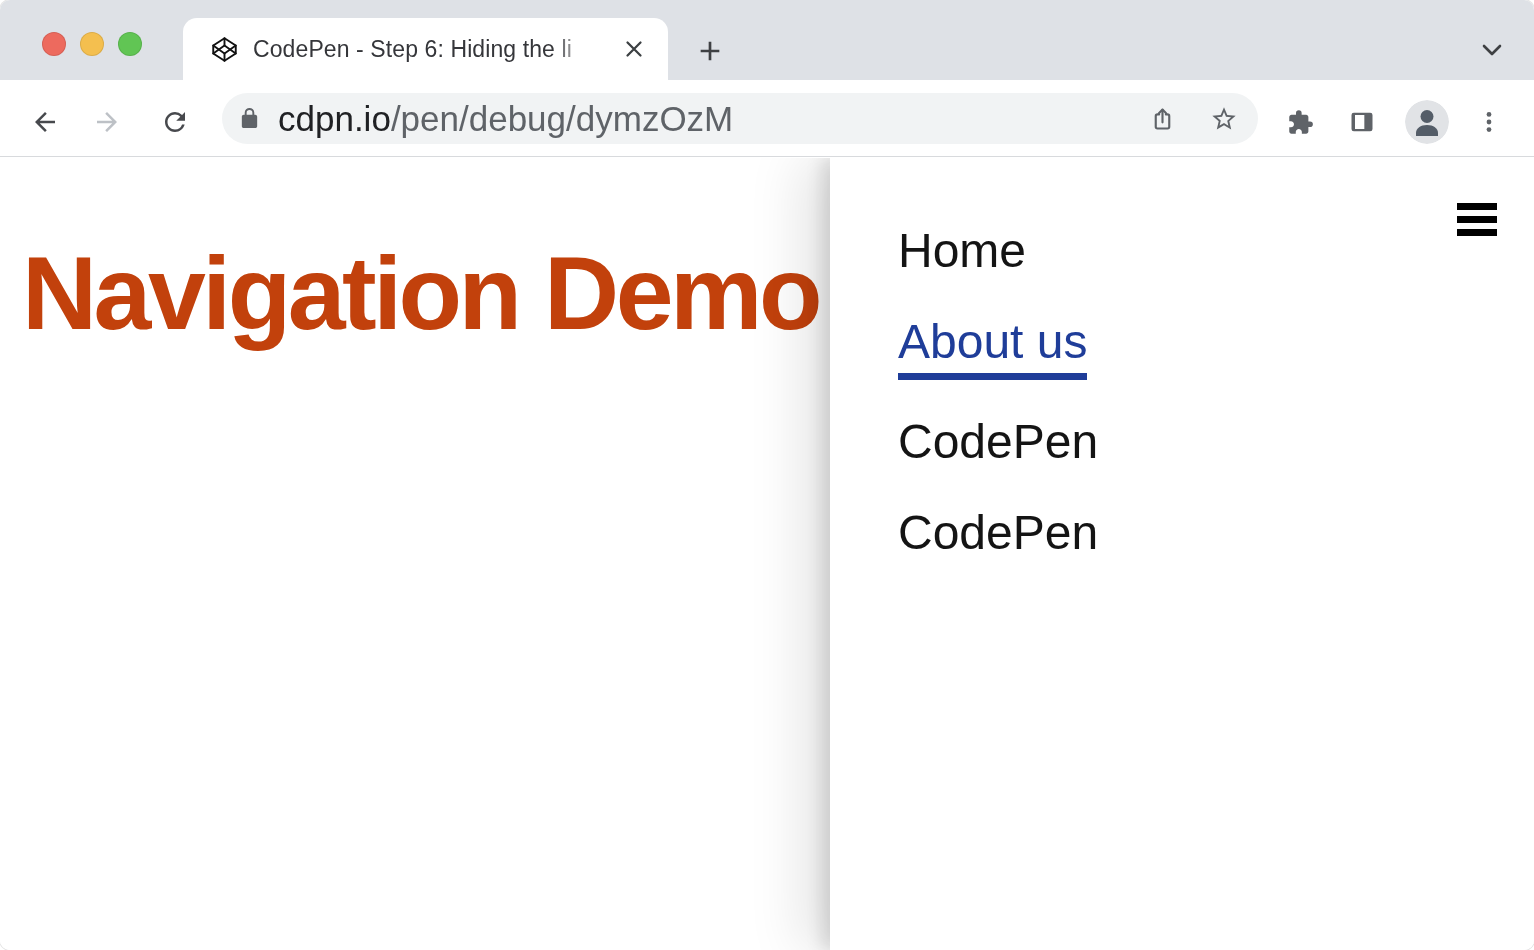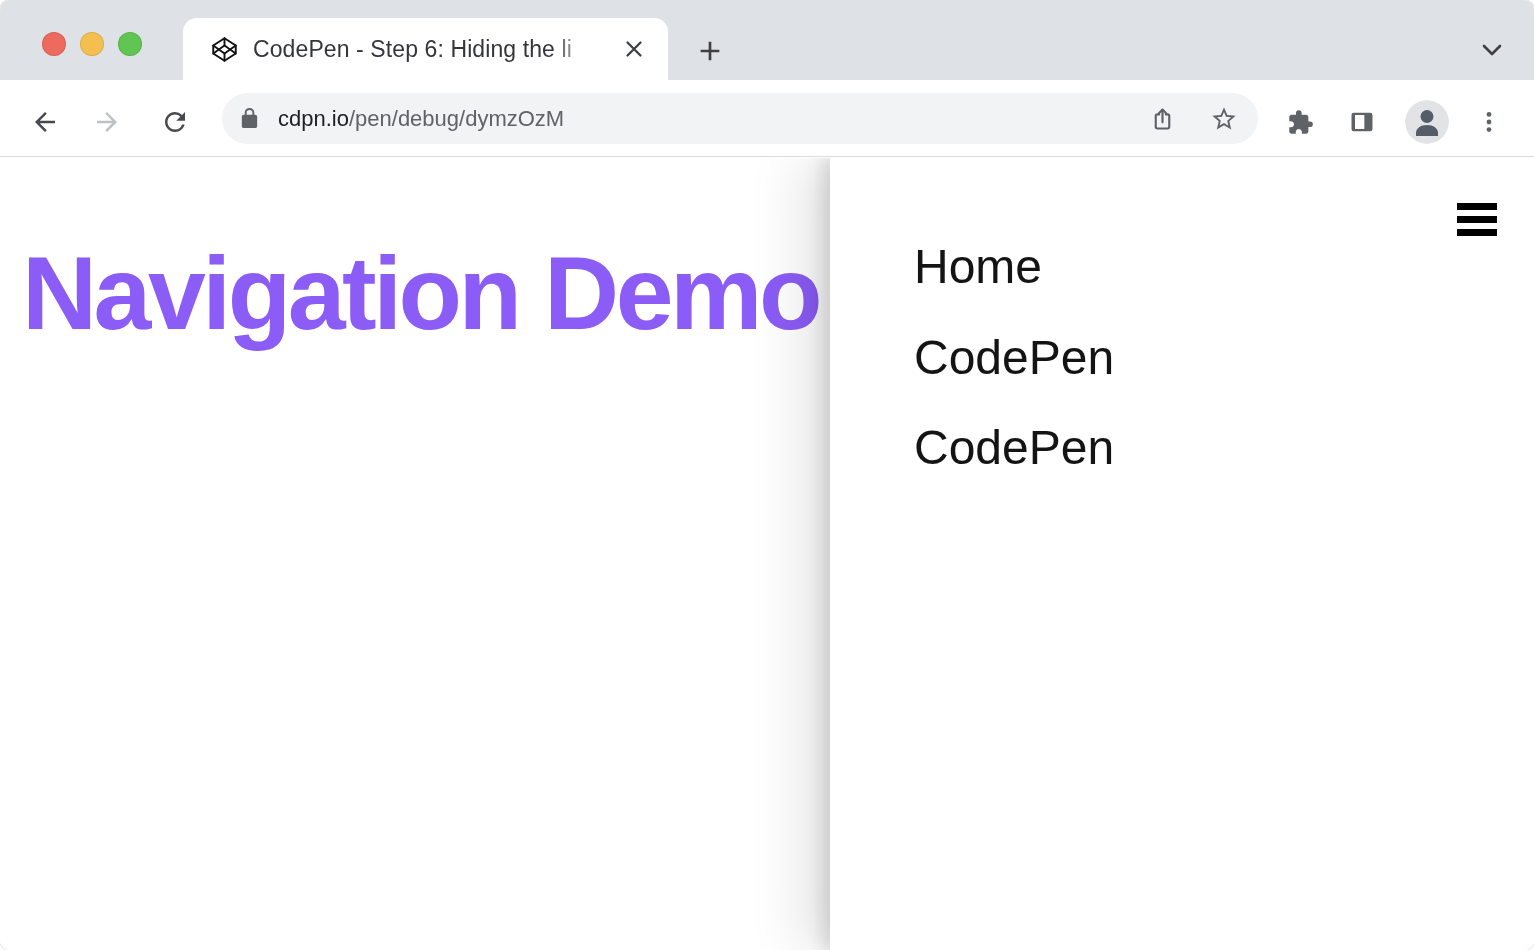--- a/index.html
+++ b/index.html
@@ -68,21 +68,21 @@
   }
   .btn-back { left: 23px; color: #47494D; }
   .btn-forward { left: 85px; color: #BDC1C6; }
   .btn-reload { left: 153px; color: #47494D; }
   .omnibox {
     position: absolute; left: 222px; top: 13px; width: 1036px; height: 51px;
     background: var(--omnibox-bg, #F1F3F4); border-radius: 26px;
     display: flex; align-items: center; padding-left: 16px; cursor: text;
   }
   .lock { flex: 0 0 auto; color: var(--toolbar-icon, #5F6368); margin-right: 17px; }
-  .url { font-size: 22px; white-space: nowrap; }
+  .url { font-size: 35px; white-space: nowrap; }
   .url-domain { color: var(--url-domain, #202124); }
   .url-path { color: var(--url-path, #5F6368); }
   .pill-btn {
     position: absolute; top: 4px; width: 44px; height: 44px;
     border: none; background: transparent; padding: 0; cursor: pointer;
     display: flex; align-items: center; justify-content: center;
     color: var(--toolbar-icon, #5F6368);
   }
   .btn-share { right: 74px; }
   .btn-star { right: 12px; }
@@ -96,35 +96,35 @@
   .btn-sidepanel { left: 1340px; }
   .btn-avatar { left: 1405px; border-radius: 50%; overflow: hidden; }
   .btn-menu { left: 1467px; }
 
   
   .page { position: absolute; top: 158px; left: 0; right: 0; bottom: 0; overflow: hidden; background: #fff; }
   .main { position: absolute; inset: 0; background: #fff; }
   .main h1 {
     margin: 83px 0 12px 22px;
     font-size: 104px; line-height: 1; font-weight: bold;
-    letter-spacing: -3.5px; color: #8b5cf6; white-space: nowrap;
+    letter-spacing: -3.5px; color: #c2410c; white-space: nowrap;
   }
   .panel {
     position: absolute; left: 830px; top: 0; right: 0; bottom: 0;
     background: #fff;
     box-shadow: -8px 0 16px rgba(0,0,0,0.12), -30px 0 50px rgba(0,0,0,0.10);
   }
   .hamburger {
     position: absolute; top: 45px; right: 37px; width: 40px; height: 33px;
     border: none; background: transparent; padding: 0; cursor: pointer;
     display: flex; flex-direction: column; justify-content: space-between;
   }
   .hamburger .bar { width: 40px; height: 7px; background: #000; }
   .panel nav { padding: 64px 0 0 68px; }
-  .panel ul { list-style: none; margin: 16px; padding: 0; }
+  .panel ul { list-style: none; margin: 0; padding: 0; }
   .panel li { margin-bottom: 33px; font-size: 48px; line-height: 1.2; }
   .panel a { text-decoration: none; color: #141414; cursor: pointer; }
   .panel a.active {
     color: var(--accent-blue, #1F3D99);
     display: inline-block;
     padding-bottom: 3px;
     border-bottom: 7px solid var(--accent-blue, #1F3D99);
   }
   svg { display: block; }
 </style>
@@ -245,20 +245,21 @@
 
     <aside class="panel">
       <button class="hamburger">
         <span class="bar"></span>
         <span class="bar"></span>
         <span class="bar"></span>
       </button>
       <nav>
         <ul>
           <li><a href="#">Home</a></li>
+          <li><a href="#" class="active">About us</a></li>
           <li><a href="#">CodePen</a></li>
           <li><a href="#">CodePen</a></li>
         </ul>
       </nav>
     </aside>
   </div>
 
 </div>
 
 </body></html>

